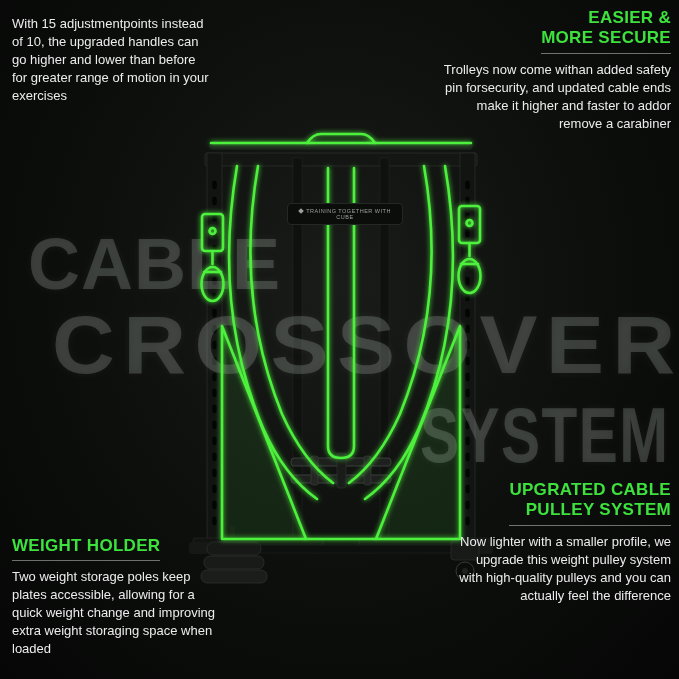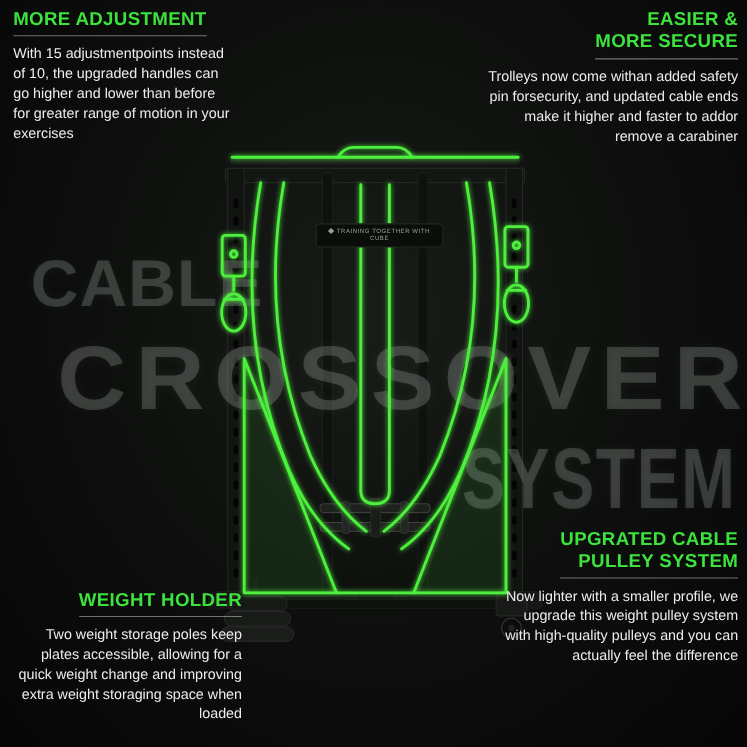--- a/index.html
+++ b/index.html
@@ -10,35 +10,35 @@
   }
   .layer { position:absolute; left:165px; top:128px; width:350px; height:470px; }
   #frame  { z-index:1; }
   #cables { z-index:3; }
 
   .ghost {
     position:absolute; z-index:2; font-weight:bold; line-height:1;
     color:rgba(222,228,222,0.20); white-space:nowrap; transform-origin:left top;
     text-shadow:0 0 10px rgba(255,255,255,0.05);
   }
-  #g1 { left:28px;  top:228px; font-size:60px; letter-spacing:1px; }
+  #g1 { left:28px;  top:228px; font-size:72px; letter-spacing:1px; }
   #g2 { left:52px;  top:304px; font-size:82px; letter-spacing:8px; transform:scaleX(1.06); }
   #g3 { left:420px; top:396px; font-size:78px; letter-spacing:2px; transform:scaleX(0.75); }
 
   .callout { position:absolute; z-index:5; }
   .head {
     margin:0; font-size:17px; font-weight:bold; color:#3de23d; letter-spacing:0.3px;
     display:inline-block; line-height:1.2; padding-bottom:4px;
     border-bottom:1px solid rgba(235,240,235,0.45);
   }
   .copy { margin:7px 0 0; font-size:13px; color:#ececec; line-height:1.38; }
   .tl { left:12px;  top:8px;   width:200px; }
   .tr { right:8px;  top:8px;   width:232px; text-align:right; }
   .tr .head { max-width:130px; }
-  .bl { left:12px;  top:536px; width:208px;text-align:right; }
+  .bl { left:12px;  top:536px; width:208px; }
   .br { right:8px;  top:480px; width:212px; text-align:right; }
   .br .head { max-width:162px; }
 
   .brand {
     position:absolute; z-index:4; left:287px; top:203px; width:110px;
     text-align:center; font-size:5.5px; letter-spacing:0.5px; color:#9ba09b;
     background:#0b0d0b; border:1px solid #242824; border-radius:4px; padding:4px 2px;
   }
   .diamond {
     display:inline-block; width:4px; height:4px; background:#9ba09b;
@@ -124,21 +124,20 @@
       <path d="M295,198 V411 H211 Z" fill="rgba(77,241,60,0.05)"></path>
       <path d="M141,411 H211"></path>
     </g>
   </svg>
 
   <div class="brand">
     <span class="diamond"></span><span>TRAINING TOGETHER WITH CUBE</span>
   </div>
 
   <div class="callout tl">
-    <h2 class="head">MORE ADJUSTMENT</h2>
     <p class="copy">With 15 adjustmentpoints instead of 10, the upgraded handles can go higher and lower than before for greater range of motion in your exercises</p>
   </div>
 
   <div class="callout tr">
     <h2 class="head">EASIER &amp; MORE SECURE</h2>
     <p class="copy">Trolleys now come withan added safety pin forsecurity, and updated cable ends make it higher and faster to addor remove a carabiner</p>
   </div>
 
   <div class="callout bl">
     <h2 class="head">WEIGHT HOLDER</h2>

